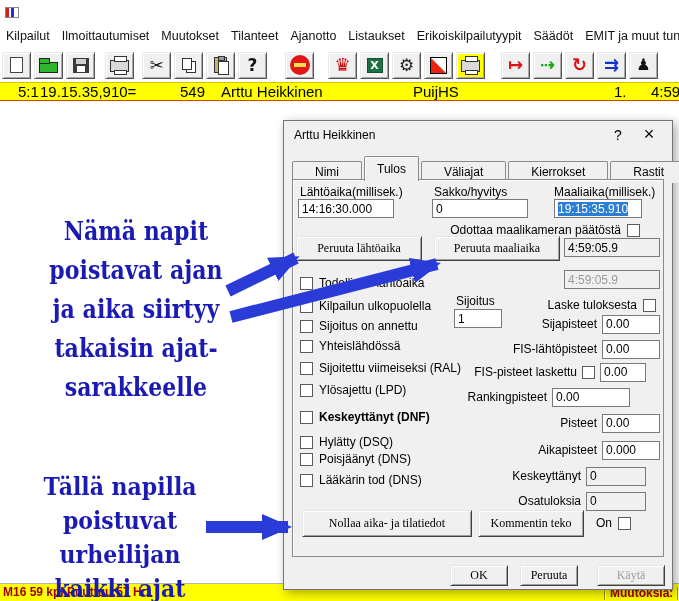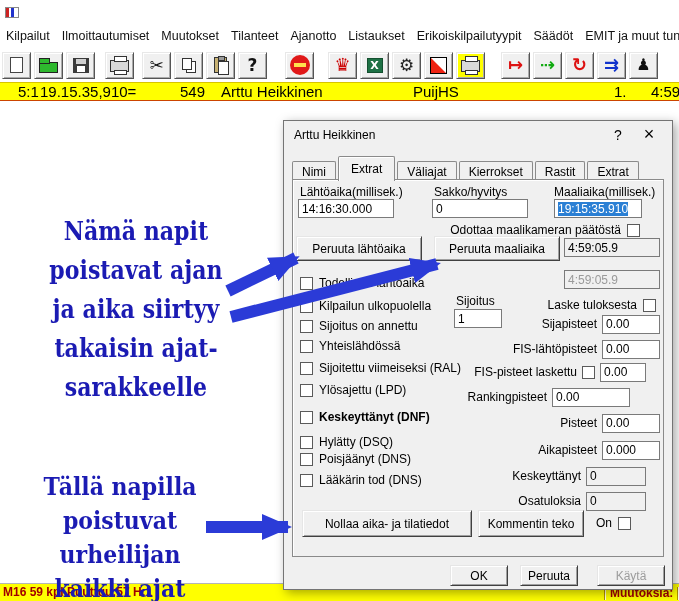--- a/index.html
+++ b/index.html
@@ -78,39 +78,39 @@
   
   .dialog{position:absolute;left:283px;top:120px;width:390px;height:470px;background:#f0f0f0;
     border:1px solid #747474;box-shadow:3px 3px 10px rgba(0,0,0,.35);z-index:10;font-size:12px;color:#000;}
   .dlg-titlebar{position:absolute;top:0;left:0;width:100%;height:28px;display:flex;align-items:center;}
   .dlg-title{margin-left:10px;font-size:12px;}
   .dlg-help{position:absolute;right:44px;top:4px;width:20px;height:20px;display:flex;
     align-items:center;justify-content:center;font-size:14px;cursor:pointer;}
   .dlg-close{position:absolute;right:12px;top:2px;width:22px;height:22px;display:flex;
     align-items:center;justify-content:center;font-size:18px;cursor:pointer;}
   .tabs{position:absolute;left:8px;top:36px;display:flex;align-items:flex-end;height:24px;}
-  .tab{padding:3px 9px 4px;border:1px solid #8a8a8a;border-bottom:none;background:#f0f0f0;
+  .tab{padding:3px 22px 4px;border:1px solid #8a8a8a;border-bottom:none;background:#f0f0f0;
     margin-right:2px;position:relative;top:2px;font-size:12px;border-radius:2px 2px 0 0;cursor:pointer;}
   .tab.active{top:0;padding:5px 12px 5px;z-index:3;box-shadow:inset 1px 1px 0 #fff;}
   .tab-frame{position:absolute;left:8px;top:58px;width:372px;height:378px;
     border:1px solid #8a8a8a;background:#f0f0f0;box-shadow:inset 1px 1px 0 #fff;}
   .dlg-label{position:absolute;white-space:nowrap;font-size:12px;}
   .inp{position:absolute;height:19px;border:1px solid #7a7a7a;background:#fff;font-size:12px;
     padding:1px 3px;display:flex;align-items:center;white-space:nowrap;overflow:hidden;}
   .inp.ro{background:#f0f0f0;}
   .inp.dis{background:#f0f0f0;color:#9a9a9a;}
   .inp .sel{background:#2a7fd4;color:#fff;}
   .cb{width:13px;height:13px;background:#fff;border:1px solid #5a5a5a;flex:none;cursor:pointer;}
   .cb-row{position:absolute;display:flex;align-items:center;gap:6px;white-space:nowrap;}
   .pt-row{position:absolute;display:flex;align-items:center;gap:5px;height:20px;white-space:nowrap;}
   .pt-row .inp{position:static;}
   .pbtn{position:absolute;font-size:12px;background:#f0f0f0;border:1px solid;
     border-color:#e6e6e6 #404040 #404040 #e6e6e6;box-shadow:inset 1px 1px 0 #fff,inset -1px -1px 0 #a0a0a0;
     display:flex;align-items:center;justify-content:center;cursor:pointer;
-    font-family:Liberation Sans, sans-serif;color:#000;}
+    font-family:Liberation Serif, serif;color:#000;}
   .pbtn:disabled,.pbtn.disabled{color:#9c9c9c;}
 
   
   .statusbar{position:absolute;top:583px;left:0;width:679px;height:18px;background:#ffff00;
     border-top:1px solid #b5b5b5;font-size:12px;font-weight:bold;color:var(--status-text);overflow:hidden;}
   .sb-left{position:absolute;left:3px;top:1px;white-space:nowrap;}
   .sb-right{position:absolute;left:604px;top:0;height:18px;display:flex;align-items:center;gap:4px;}
   .sep{width:1px;height:13px;border-left:1px solid #b09000;border-right:1px solid #fffde0;}
 </style>
 </head>
@@ -231,21 +231,21 @@
 
   <div class="dialog">
     <div class="dlg-titlebar">
       <span class="dlg-title">Arttu Heikkinen</span>
       <span class="dlg-help">?</span>
       <span class="dlg-close">×</span>
     </div>
 
     <div class="tabs">
         <span class="tab">Nimi</span>
-        <span class="tab active">Extrat</span>
+        <span class="tab active">Tulos</span>
         <span class="tab">Väliajat</span>
         <span class="tab">Kierrokset</span>
         <span class="tab">Rastit</span>
         <span class="tab">Extrat</span>
       </div>
     <div class="tab-frame"></div>
 
     <span class="dlg-label" style="left:16px;top:64px">Lähtöaika(millisek.)</span>
     <span class="dlg-label" style="left:150px;top:64px">Sakko/hyvitys</span>
     <span class="dlg-label" style="left:270px;top:64px">Maaliaika(millisek.)</span>

